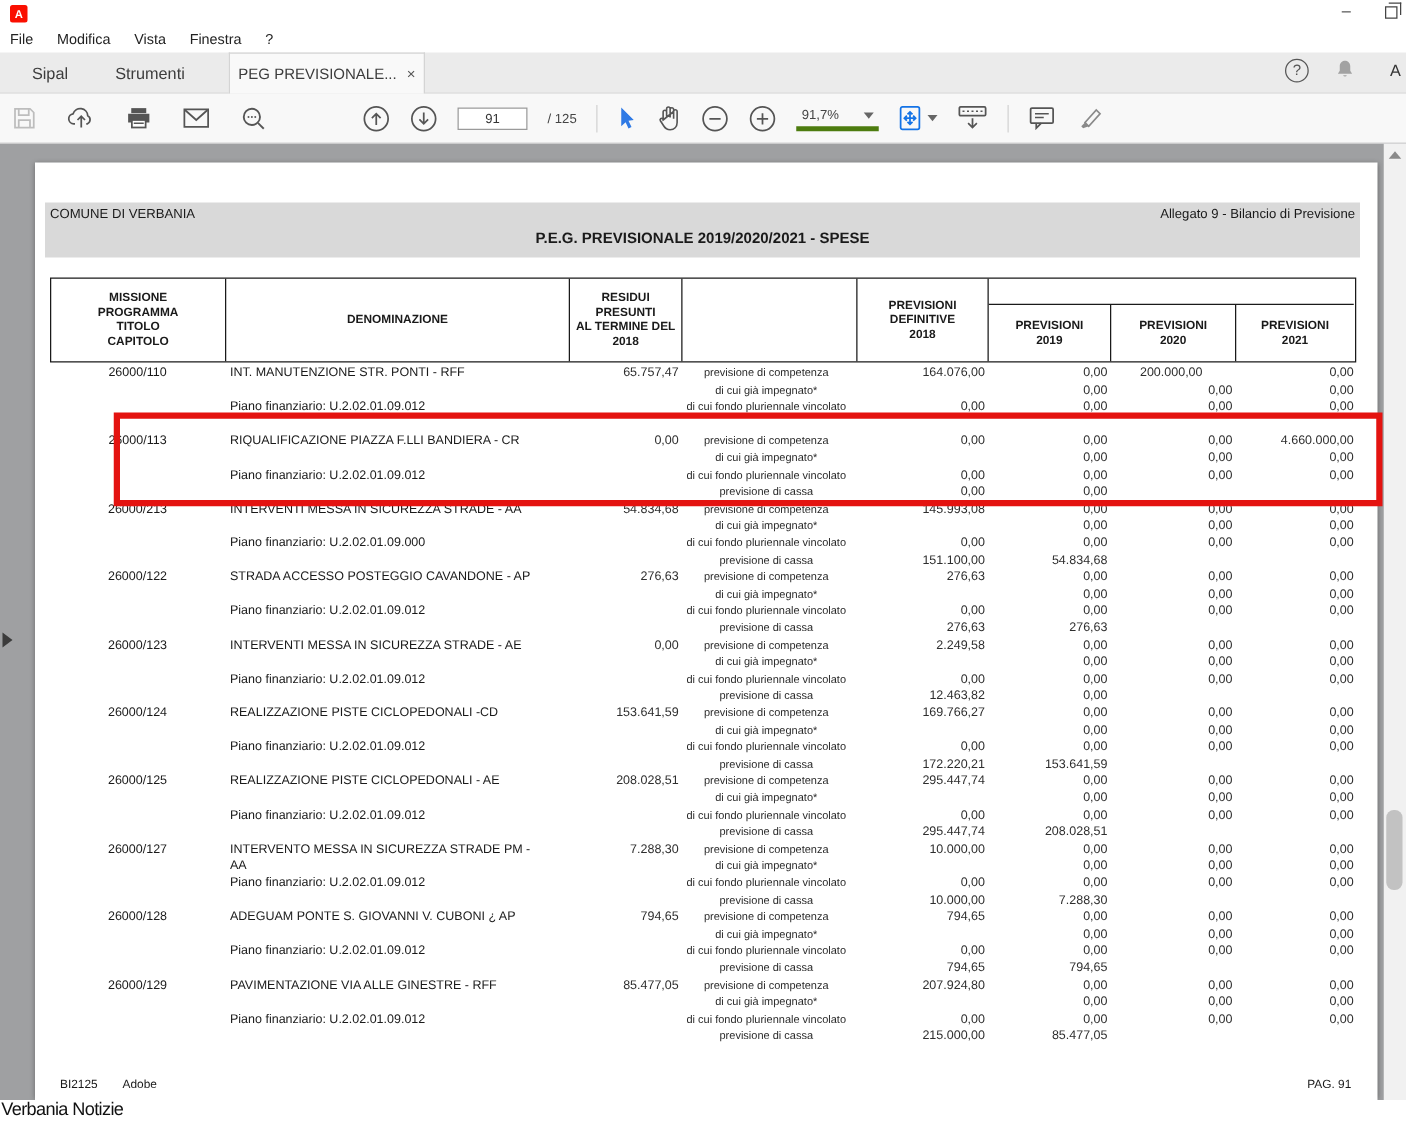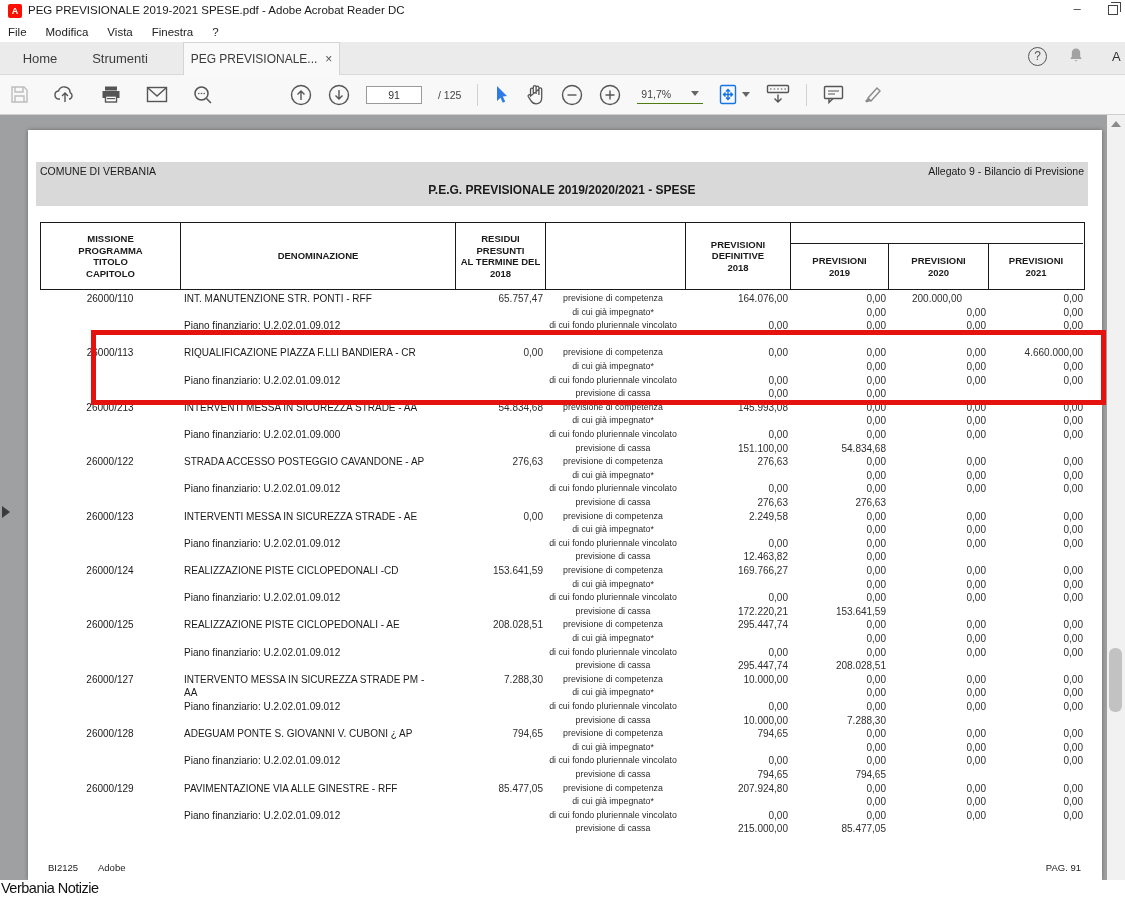--- a/index.html
+++ b/index.html
@@ -36,21 +36,21 @@
 
   #toolbar { position:absolute; left:0; top:75px; width:1125px; height:40px; background:#f8f8f8;
     border-bottom:1px solid #cfcfcf; }
   .tgroup { position:absolute; top:0; height:39px; display:flex; align-items:center; }
   #tg-left { left:10px; gap:25px; }
   #tg-center { left:290px; gap:16px; }
   .vdiv { width:1px; height:22px; background:#d2d2d2; }
   #page-box { width:56px; height:18px; border:1px solid #9a9a9a; background:#fff; font-size:10.5px;
     color:#333; text-align:center; line-height:16px; }
   .small-gray { font-size:10.5px; color:#444; }
-  #zoom-combo { display:flex; align-items:center; gap:20px; border-bottom:1px solid #4d7c0f; padding:2px 4px 3px 4px; }
+  #zoom-combo { display:flex; align-items:center; gap:20px; border-bottom:4px solid #4d7c0f; padding:2px 4px 3px 4px; }
   .caret { width:0; height:0; border-left:4px solid transparent; border-right:4px solid transparent;
     border-top:5px solid #666; display:inline-block; }
   #share-btn { position:absolute; left:1052px; top:82px; width:80px; height:27px; background:#1473e6;
     border-radius:14px 0 0 14px; color:#fff; display:flex; align-items:center; gap:7px;
     padding-left:13px; font-size:13px; }
 
   
   #docarea { position:absolute; left:0; top:115px; width:1125px; height:765px; background:#9fa0a2; }
   #nav-toggle { position:absolute; left:2px; top:391px; width:0; height:0;
     border-top:6px solid transparent; border-bottom:6px solid transparent; border-left:8px solid #3b3b3b; }
@@ -98,35 +98,34 @@
   #caption-text { position:absolute; left:1px; top:0px; font-size:14.5px; color:#111;
     font-family:"Liberation Sans", sans-serif; letter-spacing:-0.5px; }
 
   svg { display:block; }
 </style>
 </head>
 <body>
 
 <div id="titlebar">
   <div id="app-icon">A</div>
-  <div id="win-title">PEG PREVISIONALE 2019-2021 SPESE.pdf - Adobe Acrobat Reader DC</div>
   <div id="win-min">–</div>
   <div id="win-restore"></div>
 </div>
 
 <div id="menubar">
   <span>File</span>
   <span>Modifica</span>
   <span>Vista</span>
   <span>Finestra</span>
   <span>?</span>
 </div>
 
 <div id="tabbar">
-  <div class="tab" id="tab-home">Home</div>
+  <div class="tab" id="tab-home">Sipal</div>
   <div class="tab" id="tab-tools">Strumenti</div>
   <div class="tab" id="tab-doc">
     <span>PEG PREVISIONALE...</span>
     <span class="close">×</span>
   </div>
 </div>
 <div id="help-circle">?</div>
 <div id="bell">
   <svg width="16" height="17" viewBox="0 0 16 17">
       <path d="M8 1.5c-2.6 0-4.2 2-4.2 4.5v3.5L2.3 12h11.4l-1.5-2.5V6c0-2.5-1.6-4.5-4.2-4.5z" fill="#a2a2a2"></path>

